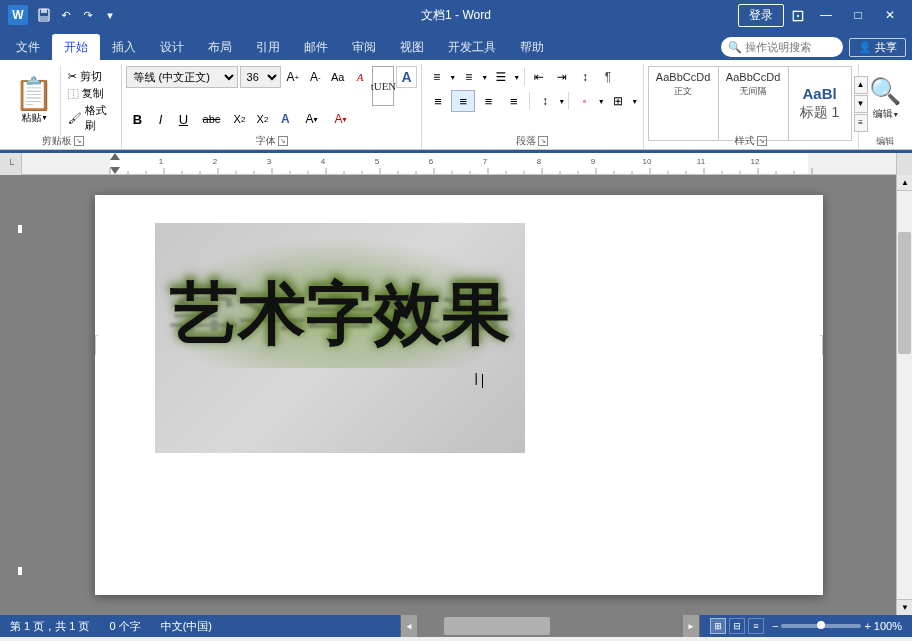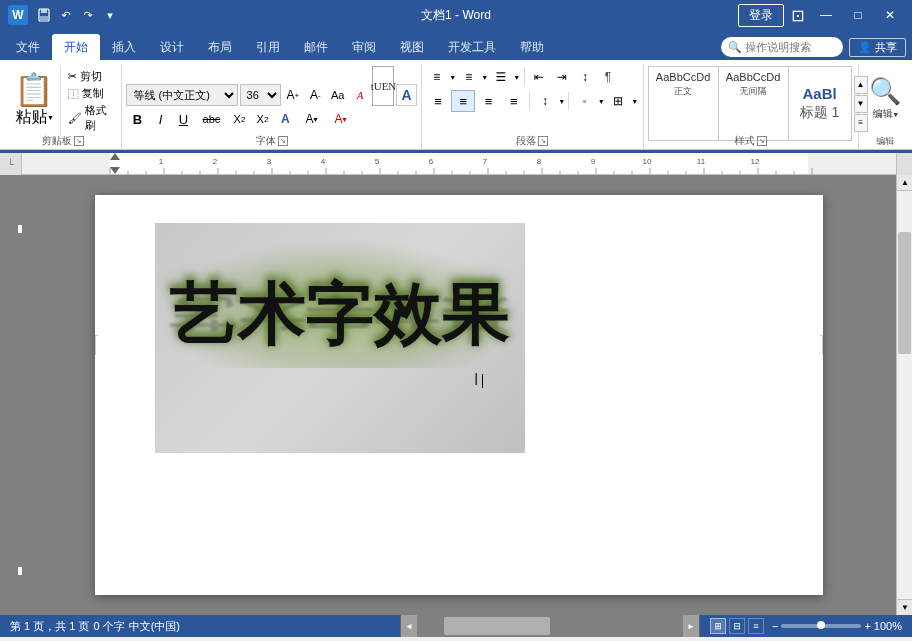--- a/index.html
+++ b/index.html
@@ -153,21 +153,21 @@
 </div>
 
 <div id="ribbon">
 
   <div class="ribbon-group-wrapper" style="min-width:90px;">
     <div style="display:flex; align-items:stretch; flex:1;">
 
       <div style="display:flex; flex-direction:column; align-items:center; justify-content:center; padding:2px 6px; cursor:pointer; border-right:1px solid #e0e0e0;">
         <div style="font-size:32px; color:#2b579a; line-height:1;">📋</div>
         <div style="display:flex; align-items:center; gap:1px; margin-top:1px;">
-          <span style="font-size:16px;">粘贴</span>
+          <span style="font-size:10px;">粘贴</span>
           <span style="font-size:8px;">▾</span>
         </div>
       </div>
 
       <div style="display:flex; flex-direction:column; justify-content:space-evenly; padding:2px 4px;">
         <div style="display:flex; align-items:center; gap:3px; padding:1px 3px; cursor:pointer; font-size:11px;">
           <span>✂</span>
           <span>剪切</span>
         </div>
         <div style="display:flex; align-items:center; gap:3px; padding:1px 3px; cursor:pointer; font-size:11px;">
@@ -182,21 +182,21 @@
     </div>
     <div class="group-name">
       <span>剪贴板</span>
       <div class="expand-arrow">↘</div>
     </div>
   </div>
 
   <div class="ribbon-group-wrapper" style="min-width:230px;">
     <div style="display:flex; flex-direction:column; gap:2px; flex:1;">
 
-      <div style="display:flex; align-items:flex-end; gap:2px;">
+      <div style="display:flex; align-items:flex-start; gap:2px;">
         <select style="height:22px; border:1px solid #c0c0c0; font-size:11px; padding:0 2px; width:120px;">
           <option>等线 (中文正文)</option>
         </select>
         <select style="height:22px; border:1px solid #c0c0c0; font-size:11px; padding:0 2px; width:44px;">
           <option>36</option>
         </select>
         <div class="font-btn" style="font-size:12px; width:22px; height:22px; display:flex; align-items:center; justify-content:center; cursor:pointer; border:1px solid transparent;">A<sup style="font-size:8px;">+</sup></div>
         <div class="font-btn" style="font-size:12px; width:22px; height:22px; display:flex; align-items:center; justify-content:center; cursor:pointer; border:1px solid transparent;">A<sup style="font-size:8px;">-</sup></div>
         <div class="font-btn" style="font-size:11px; width:22px; height:22px; display:flex; align-items:center; justify-content:center; cursor:pointer;">Aа</div>
         <div class="font-btn" style="width:22px; height:22px; display:flex; align-items:center; justify-content:center; cursor:pointer; font-size:11px; font-style:italic; font-family:serif; color:#c00;">A</div>
@@ -412,21 +412,21 @@
   <div style="width:16px;background:#f0f0f0;border-left:1px solid #c0c0c0;display:flex;flex-direction:column;">
     <div style="width:16px;height:16px;display:flex;align-items:center;justify-content:center;cursor:pointer;background:#e8e8e8;border-bottom:1px solid #c0c0c0;font-size:8px;">▲</div>
     <div style="flex:1;position:relative;">
       <div style="position:absolute;top:10%;left:1px;width:13px;height:30%;background:#c0c0c0;border-radius:2px;cursor:pointer;"></div>
     </div>
     <div style="width:16px;height:16px;display:flex;align-items:center;justify-content:center;cursor:pointer;background:#e8e8e8;border-top:1px solid #c0c0c0;font-size:8px;">▼</div>
   </div>
 </div>
 
 <div style="height:22px;background:#2b579a;display:flex;align-items:center;color:white;font-size:11px;">
-  <div style="display:flex;align-items:center;gap:4px;padding:0 10px;flex:1;">
+  <div style="display:flex;align-items:center;gap:20px;padding:0 10px;flex:1;">
     <span>第 1 页，共 1 页</span>
     <span>0 个字</span>
     <span>中文(中国)</span>
   </div>
 
   <div style="width:300px;height:100%;display:flex;align-items:center;background:#808080;border-left:1px solid #666;border-right:1px solid #666;">
     <div style="width:16px;height:100%;display:flex;align-items:center;justify-content:center;background:#a0a0a0;cursor:pointer;font-size:8px;">◄</div>
     <div style="flex:1;height:100%;position:relative;">
       <div style="position:absolute;top:2px;left:10%;height:calc(100% - 4px);width:40%;background:#b0b0b0;border-radius:2px;cursor:pointer;"></div>
     </div>

